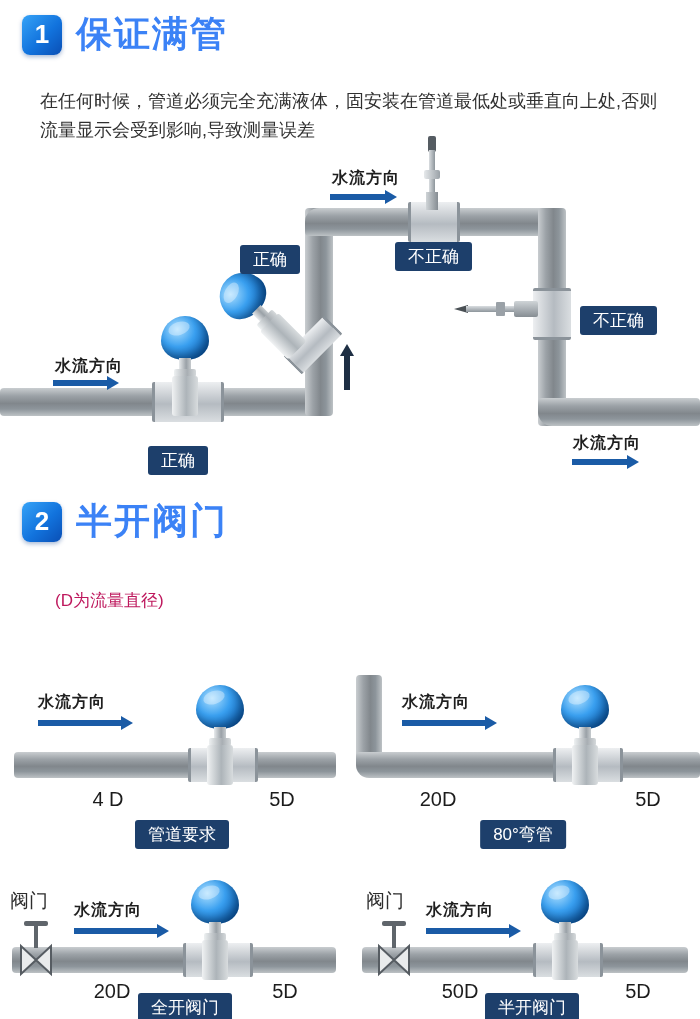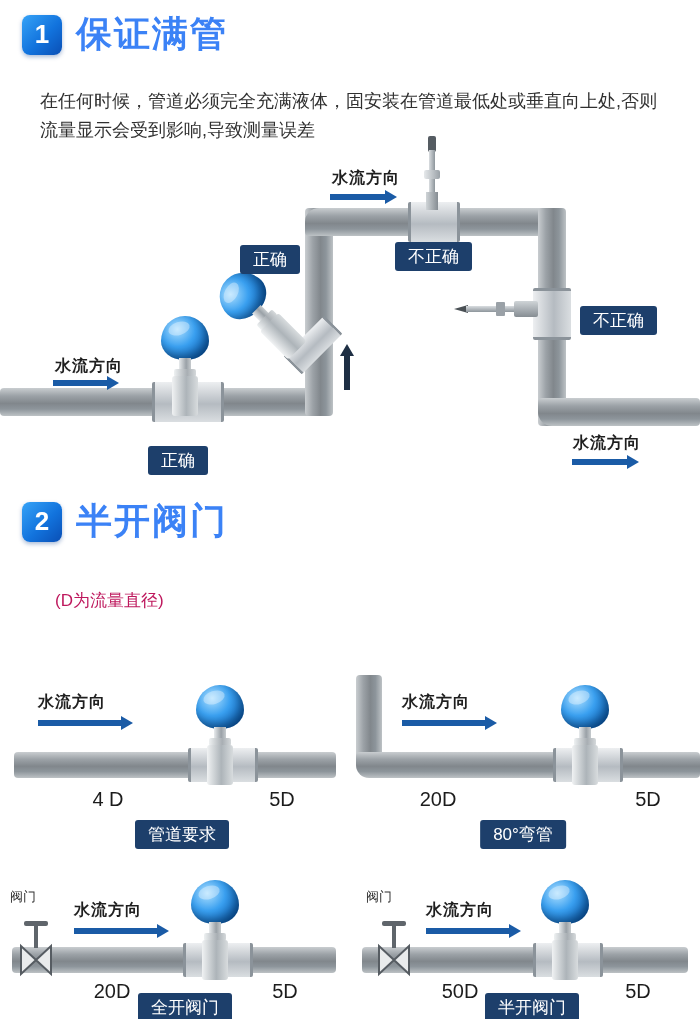--- a/index.html
+++ b/index.html
@@ -65,21 +65,21 @@
   .arrow-up{position:absolute;width:14px;}
   .arrow-up .sh{position:absolute;left:4px;top:11px;bottom:0;width:6px;background:#1e2f44;}
   .arrow-up .tp{position:absolute;left:0;top:0;width:0;height:0;border-bottom:12px solid #1e2f44;
     border-left:7px solid transparent;border-right:7px solid transparent;}
 
   .flow{position:absolute;font-size:16px;font-weight:bold;color:#1f1f1f;letter-spacing:1px;white-space:nowrap;}
   .badge{position:absolute;background:#1d3f6b;color:#fff;font-size:17px;line-height:1;
     padding:6px 13px;border-radius:3px;white-space:nowrap;}
   .badge.center{transform:translateX(-50%);}
   .dim{position:absolute;font-size:20px;color:#1c1c1c;font-weight:500;transform:translateX(-50%);white-space:nowrap;}
-  .valve-label{position:absolute;font-size:13px;color:#2d2d2d;white-space:nowrap;font-family:Liberation Serif, serif;}
+  .valve-label{position:absolute;font-size:19px;color:#2d2d2d;white-space:nowrap;font-family:Liberation Serif, serif;}
   .diagram{position:absolute;}
 </style>
 </head>
 <body>
 
 <div class="page">
 
   <div class="sec-header" style="top:10px">
     <div class="num-box">1</div>
     <div class="sec-title">保证满管</div>

